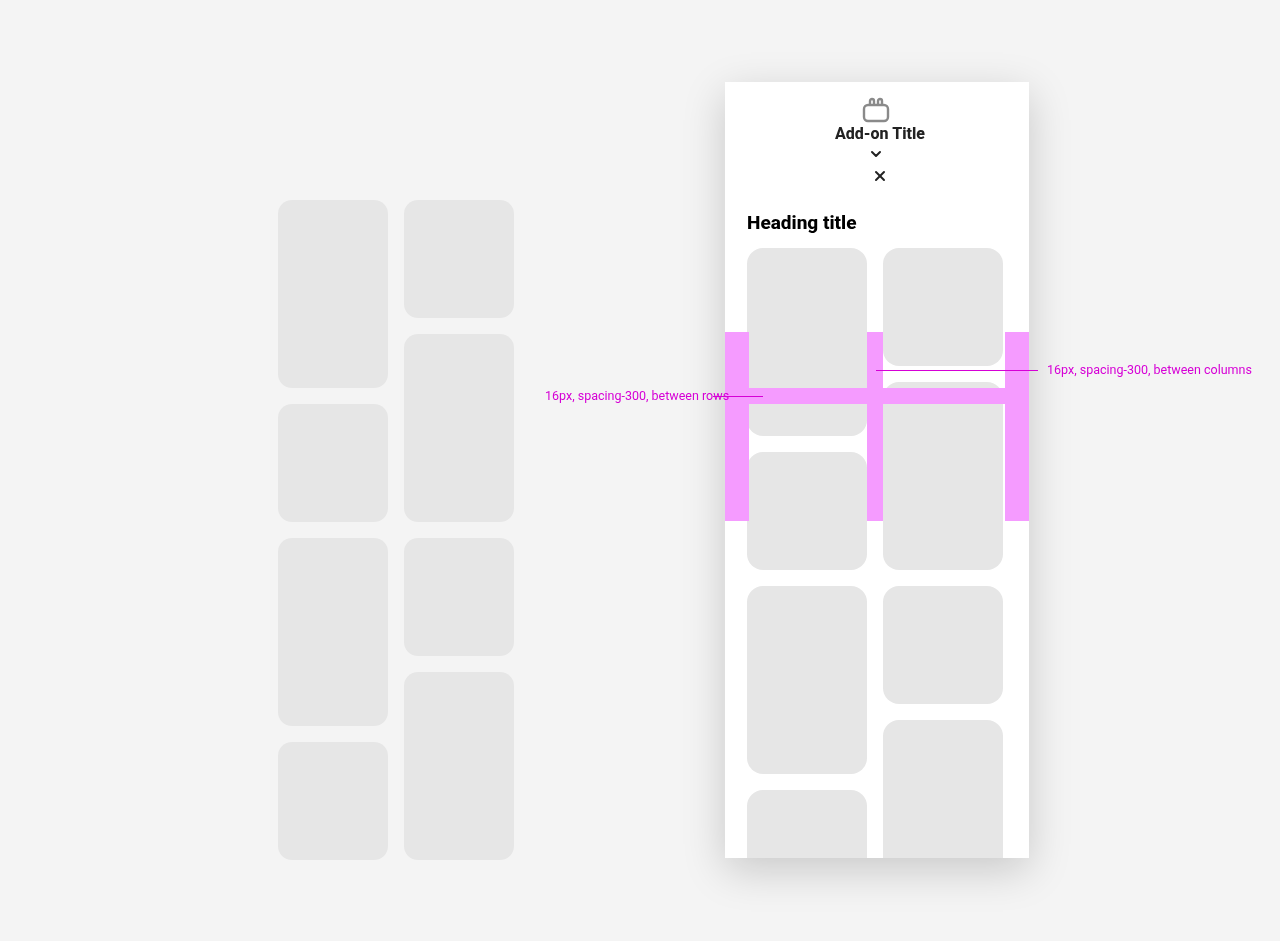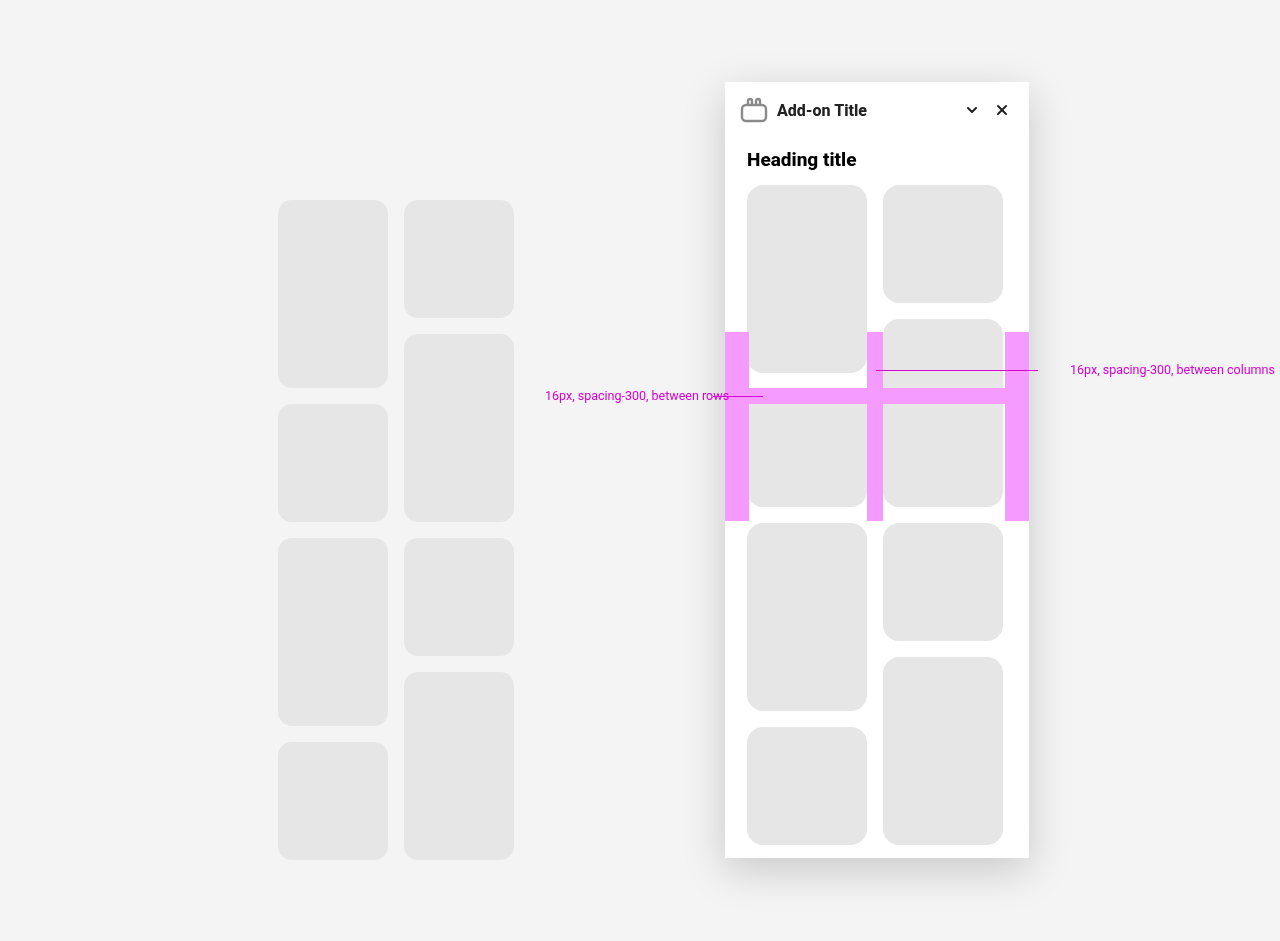--- a/index.html
+++ b/index.html
@@ -34,20 +34,21 @@
     width: 304px;
     height: 776px;
     background: #ffffff;
     box-shadow: 0 12px 40px rgba(0,0,0,0.18);
     overflow: hidden;
   }
   .panel-header {
     display: flex;
     align-items: center;
     padding: 14px 16px 12px 14px;
+    flex-direction: column;
   }
   .panel-header .title {
     font-weight: 800;
     font-size: 16px;
     color: #222;
     margin-left: 8px;
     flex: 1;
   }
   .panel-header .icon-btn {
     width: 22px;
@@ -181,14 +182,14 @@
 </div>
 
 <div class="pink-v" style="left:725px; top:332px; width:24px; height:189px;"></div>
 <div class="pink-v" style="left:867px; top:332px; width:16px; height:189px;"></div>
 <div class="pink-v" style="left:1005px; top:332px; width:24px; height:189px;"></div>
 <div class="pink-h" style="left:725px; top:388px; width:304px;"></div>
 
 <div class="annot" style="left:545px; top:388px; text-align:right;">16px, spacing-300, between rows</div>
 <div class="annot-line" style="left:713px; top:396px; width:50px;"></div>
 
-<div class="annot" style="left:1070px; top:362px;">16px, spacing-300, between columns</div>
+<div class="annot" style="left:1047px; top:362px;">16px, spacing-300, between columns</div>
 <div class="annot-line" style="left:876px; top:370px; width:162px;"></div>
 
 </body></html>

